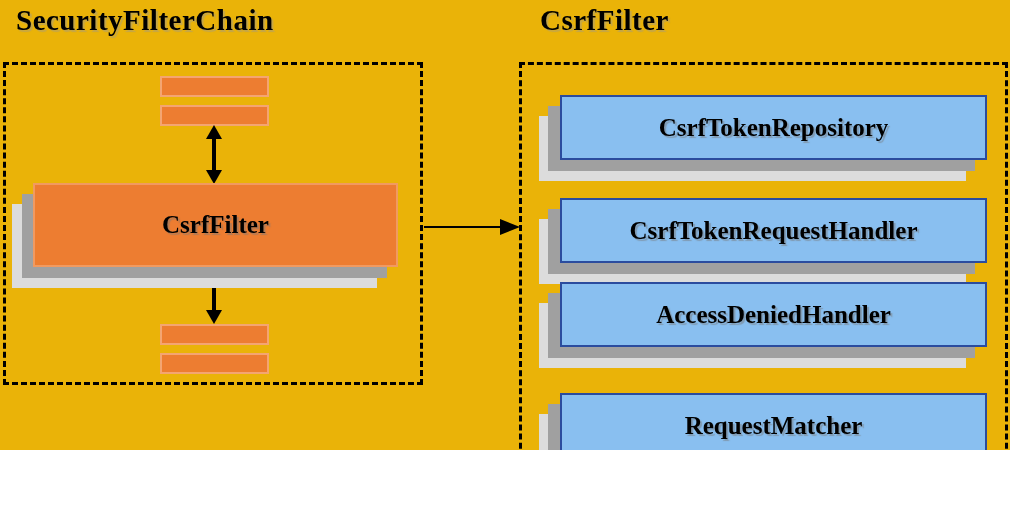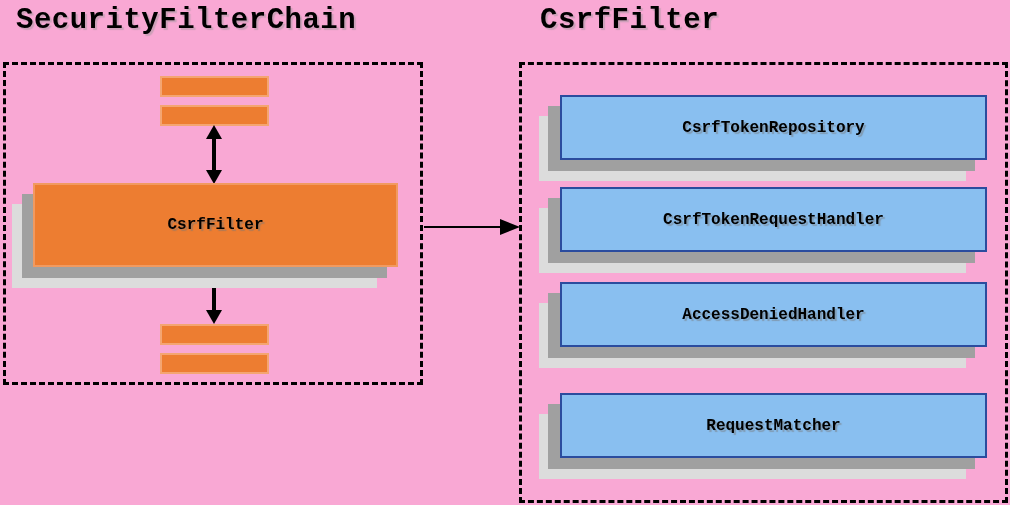--- a/index.html
+++ b/index.html
@@ -1,21 +1,21 @@
 <!DOCTYPE html>
 <html><head>
 <meta charset="utf-8">
 <style>
   * { margin:0; padding:0; box-sizing:border-box; }
   html,body { background:#ffffff; }
   #canvas {
     position:relative;
-    width:1010px; height:505px;
-    background:#f9a8d4;
-    font-family:Liberation Mono, monospace;
+    width:1010px; height:450px;
+    background:#eab308;
+    font-family:Liberation Serif, serif;
     overflow:hidden;
   }
   .group-title {
     position:absolute;
     font-size:29px;
     font-weight:bold;
     color:#000;
     letter-spacing:0.5px;
     text-shadow:2px 2px 1px rgba(150,150,150,0.45);
     white-space:nowrap;
@@ -46,37 +46,37 @@
   #csrf-filter-box {
     position:absolute;
     left:33px; top:183px;
     width:365px; height:84px;
     background:#ED7D31;
     border:2px solid #F19A60;
     box-shadow:-11px 11px 0 #A0A0A0, -21px 21px 0 #DCDCDC;
     display:flex; align-items:center; justify-content:center;
   }
   .box-label {
-    font-size:16px;
+    font-size:25px;
     font-weight:bold;
     color:#000;
     text-shadow:2px 2px 1px rgba(120,120,120,0.5);
     white-space:nowrap;
   }
   .component-box {
     position:absolute;
     left:560px;
     width:427px; height:65px;
     background:#89BFF0;
     border:2px solid #2B4C9E;
     box-shadow:-12px 11px 0 #A0A0A0, -21px 21px 0 #DCDCDC;
     display:flex; align-items:center; justify-content:center;
   }
   #component-0 { top:95px;  }
-  #component-1 { top:187px; }
+  #component-1 { top:198px; }
   #component-2 { top:282px; }
   #component-3 { top:393px;align-items:center; }
 
   .arrow { position:absolute; }
   #v-arrow-top    { left:204px; top:125px; }
   #v-arrow-bottom { left:204px; top:266px; }
   #h-arrow        { left:424px; top:218px; }
 </style>
 </head>
 <body>

